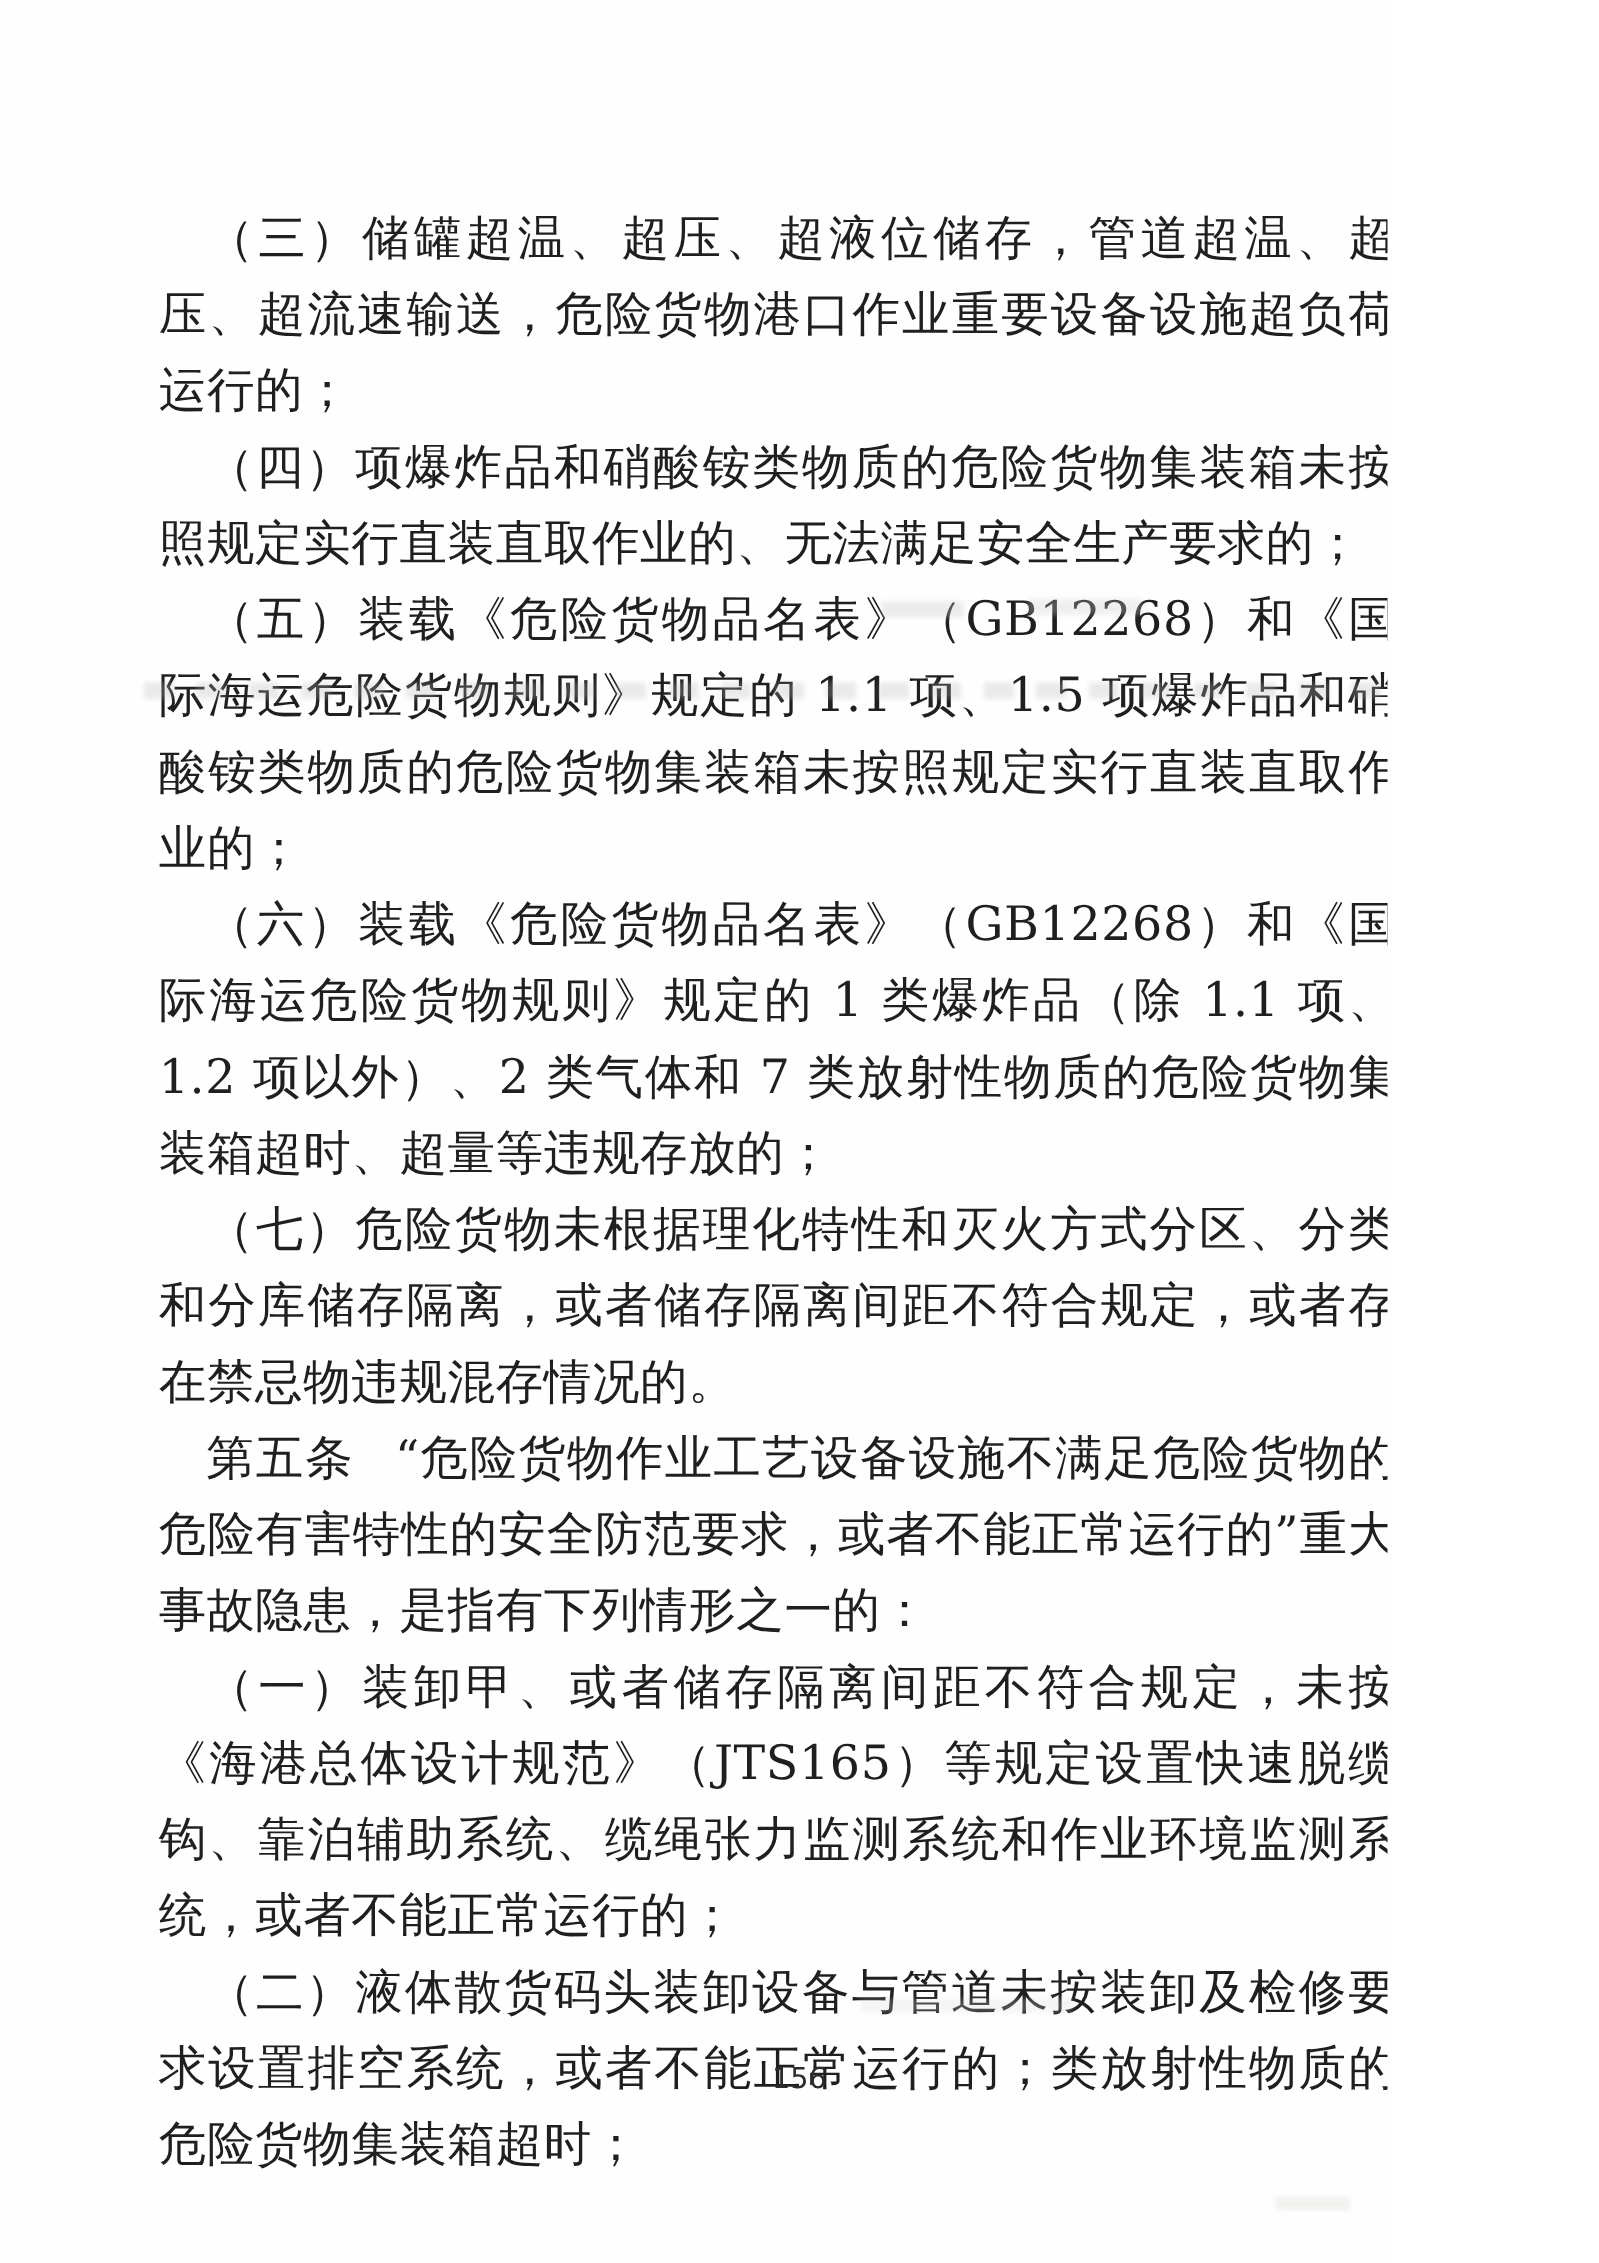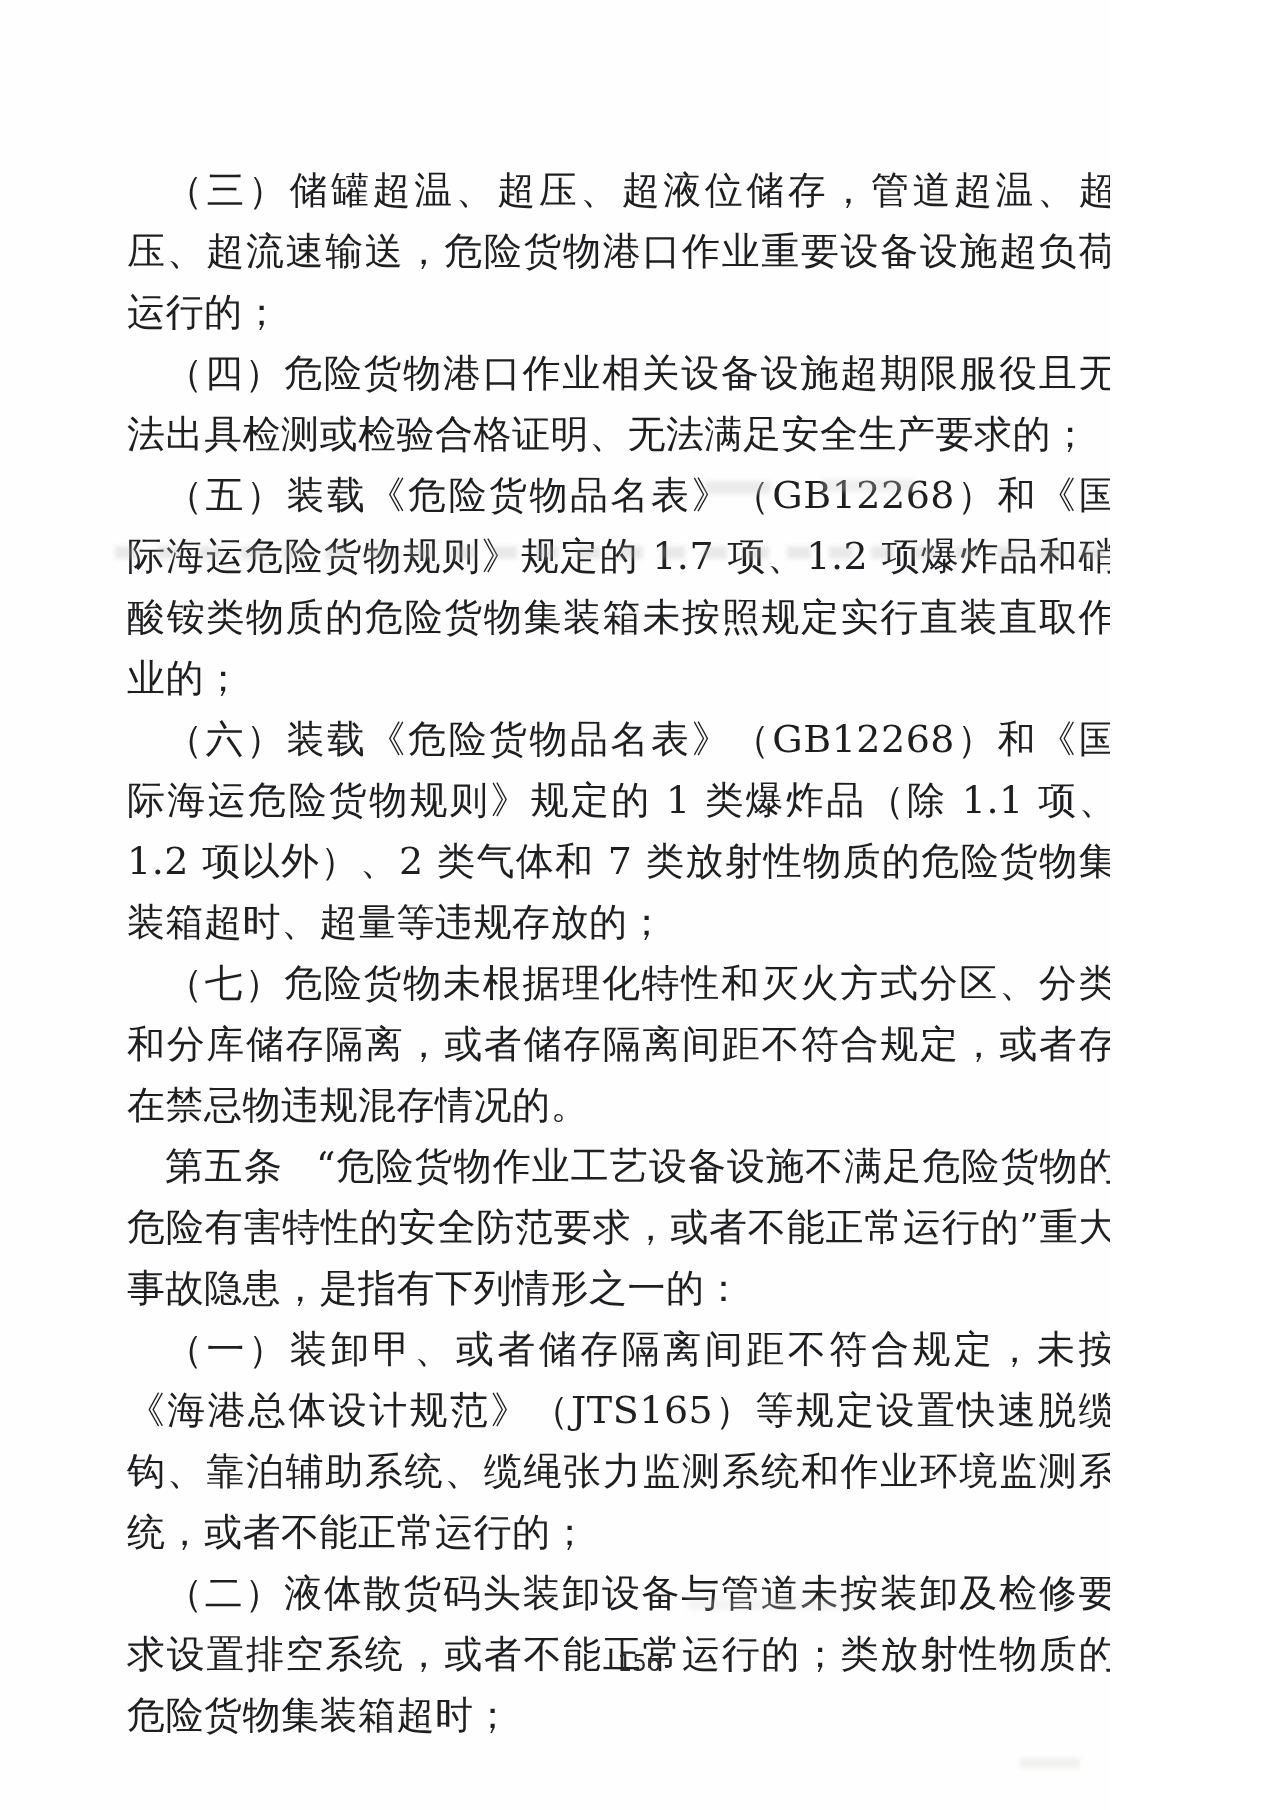--- a/index.html
+++ b/index.html
@@ -57,22 +57,22 @@
   .a4{top:1599px;left:688px;width:170px;height:11px;background:#d8d8d8;opacity:.25;}
   .a5{top:1758px;left:1020px;width:60px;height:10px;background:#e3e3e0;opacity:.5;}
 </style>
 </head>
 <body>
 
 <div class="page">
 
   <div class="content">
     <p>（三）储罐超温、超压、超液位储存，管道超温、超压、超流速输送，危险货物港口作业重要设备设施超负荷运行的；</p>
-    <p>（四）危险货物港口作业相关设备设施超期限服役且无法出具检测或检验合格证明、无法满足安全生产要求的；</p>
-    <p>（五）装载《危险货物品名表》（GB12268）和《国际海运危险货物规则》规定的 1.7 项、1.2 项爆炸品和硝酸铵类物质的危险货物集装箱未按照规定实行直装直取作业的；</p>
+    <p>（四）项爆炸品和硝酸铵类物质的危险货物集装箱未按照规定实行直装直取作业的、无法满足安全生产要求的；</p>
+    <p>（五）装载《危险货物品名表》（GB12268）和《国际海运危险货物规则》规定的 1.1 项、1.5 项爆炸品和硝酸铵类物质的危险货物集装箱未按照规定实行直装直取作业的；</p>
     <p>（六）装载《危险货物品名表》（GB12268）和《国际海运危险货物规则》规定的 1 类爆炸品（除 1.1 项、1.2 项以外）、2 类气体和 7 类放射性物质的危险货物集装箱超时、超量等违规存放的；</p>
     <p>（七）危险货物未根据理化特性和灭火方式分区、分类和分库储存隔离，或者储存隔离间距不符合规定，或者存在禁忌物违规混存情况的。</p>
     <p><span class="kw">第五条</span><span>“危险货物作业工艺设备设施不满足危险货物的危险有害特性的安全防范要求，或者不能正常运行的”重大事故隐患，是指有下列情形之一的：</span></p>
     <p>（一）装卸甲、或者储存隔离间距不符合规定，未按《海港总体设计规范》（JTS165）等规定设置快速脱缆钩、靠泊辅助系统、缆绳张力监测系统和作业环境监测系统，或者不能正常运行的；</p>
     <p>（二）液体散货码头装卸设备与管道未按装卸及检修要求设置排空系统，或者不能正常运行的；类放射性物质的危险货物集装箱超时；</p>
   </div>
 
   <div class="artifact a1"></div>
   <div class="artifact a2"></div>
   <div class="artifact a3"></div>

